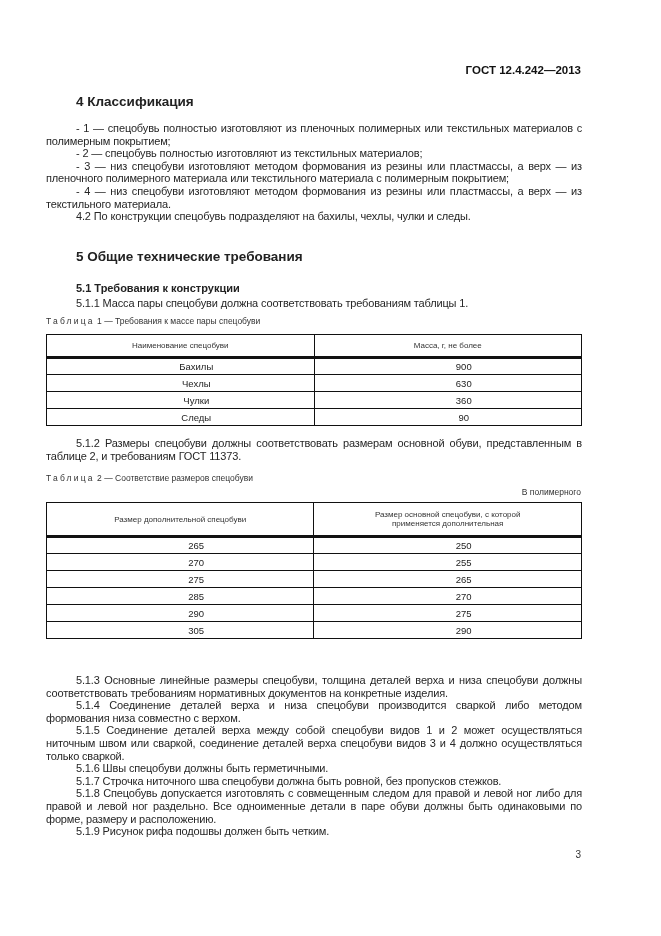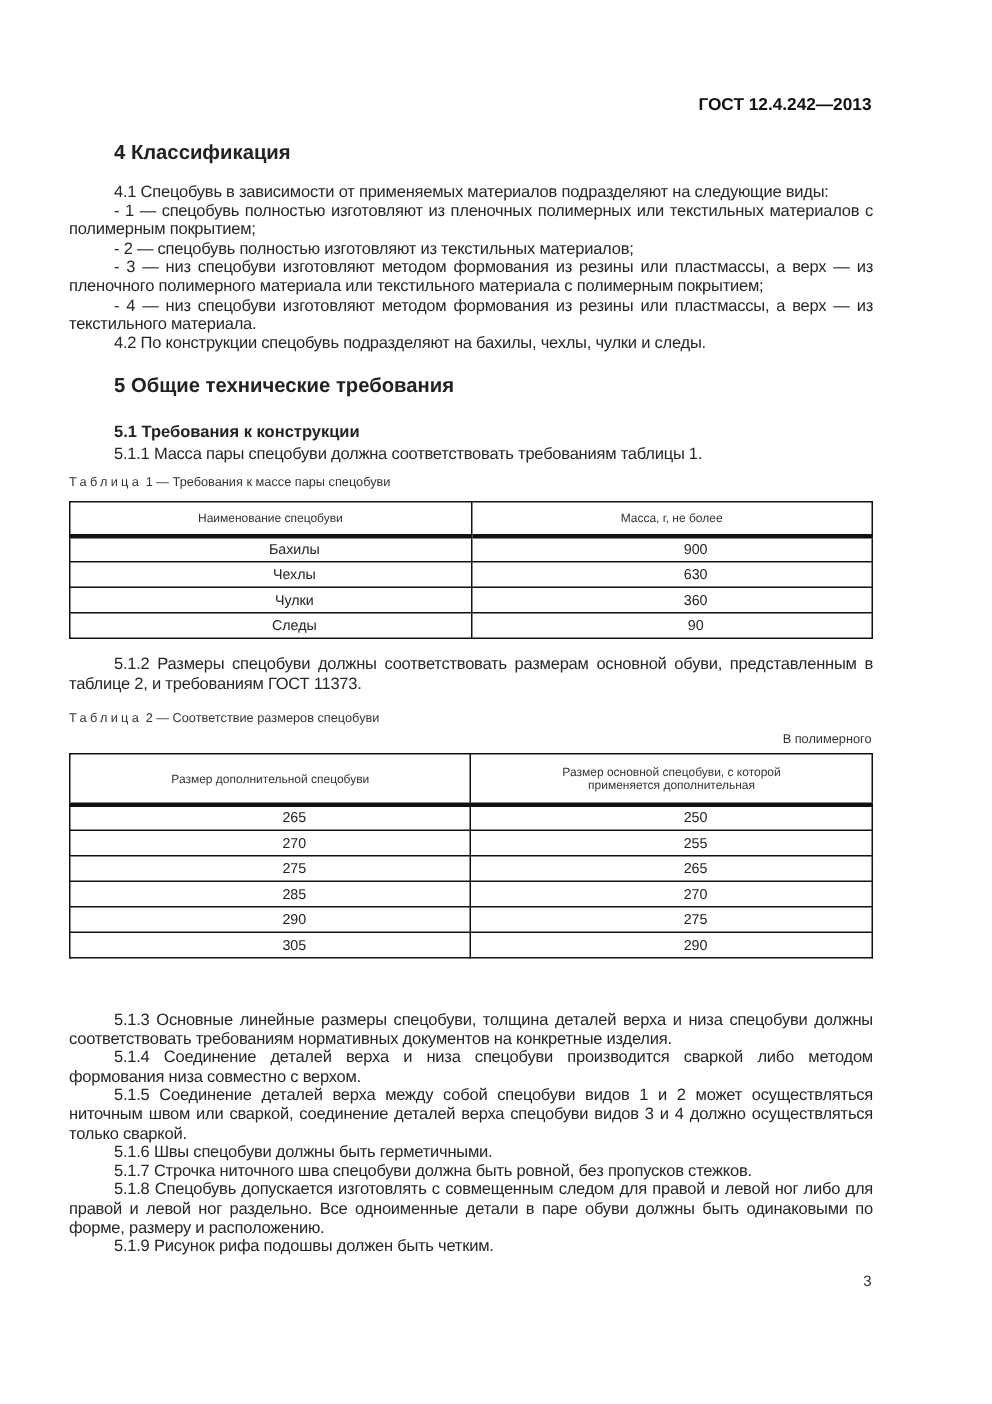--- a/index.html
+++ b/index.html
@@ -26,21 +26,20 @@
 </head>
 <body>
 
 <div class="page">
 
   <div class="doc-code">ГОСТ 12.4.242—2013</div>
 
   <div class="h1" style="top:94px;">4  Классификация</div>
 
   <div class="block" style="top:122px;">
-    <p>4.1  Спецобувь в зависимости от применяемых материалов подразделяют на следующие виды:</p>
     <p>-  1 — спецобувь полностью изготовляют из пленочных полимерных или текстильных материалов с полимерным покрытием;</p>
     <p>-  2 — спецобувь полностью изготовляют из текстильных материалов;</p>
     <p>-  3 — низ спецобуви изготовляют методом формования из резины или пластмассы, а верх — из пленочного полимерного материала или текстильного материала с полимерным покрытием;</p>
     <p>-  4 — низ спецобуви изготовляют методом формования из резины или пластмассы, а верх — из текстильного материала.</p>
     <p>4.2  По конструкции спецобувь подразделяют на бахилы, чехлы, чулки и следы.</p>
   </div>
 
   <div class="h1" style="top:249px;">5  Общие технические требования</div>
 
   <div class="h2" style="top:282px;">5.1  Требования к конструкции</div>

